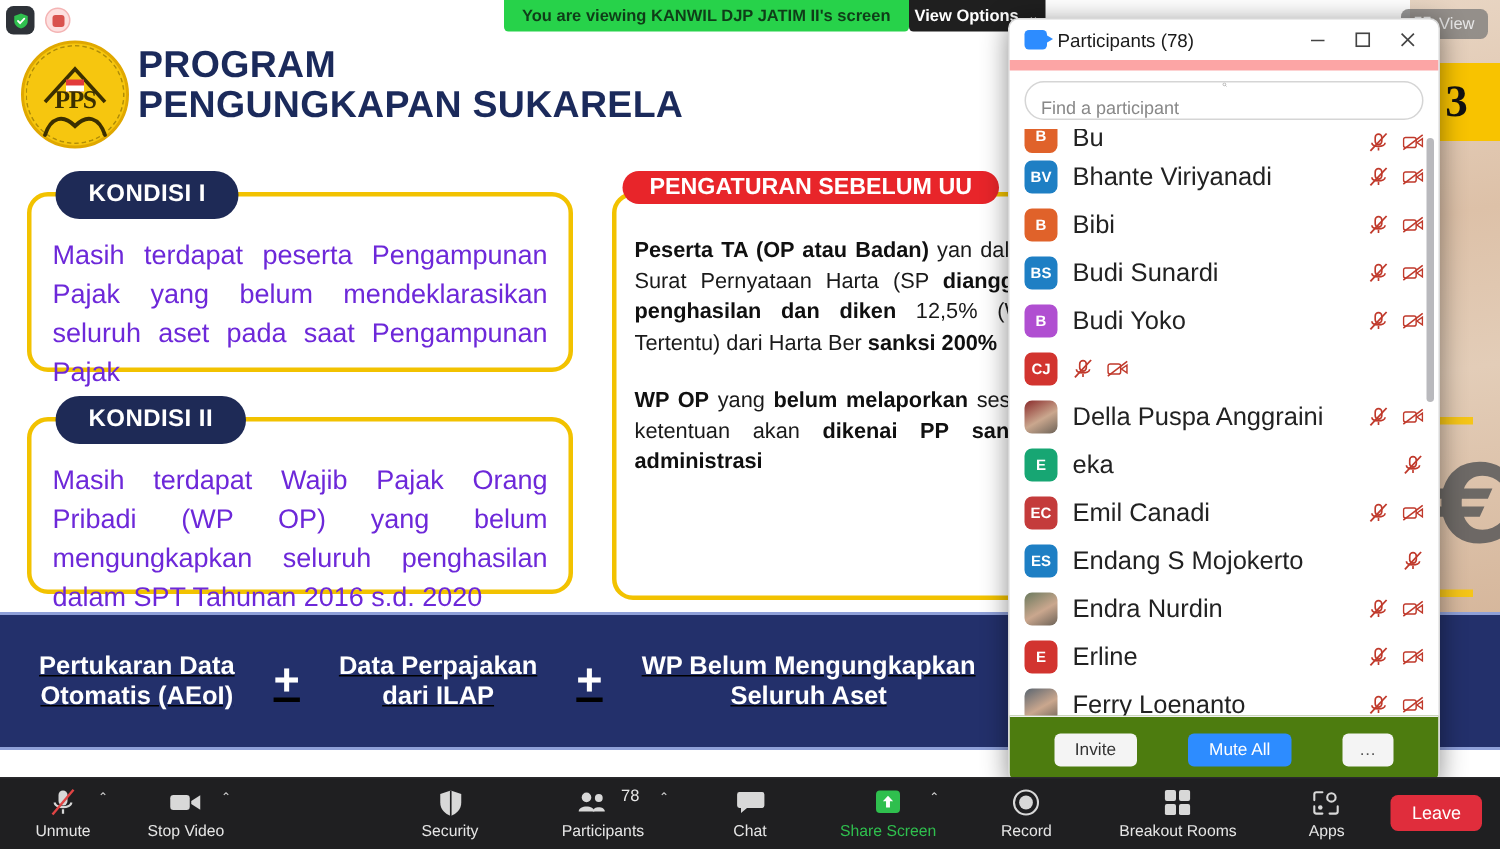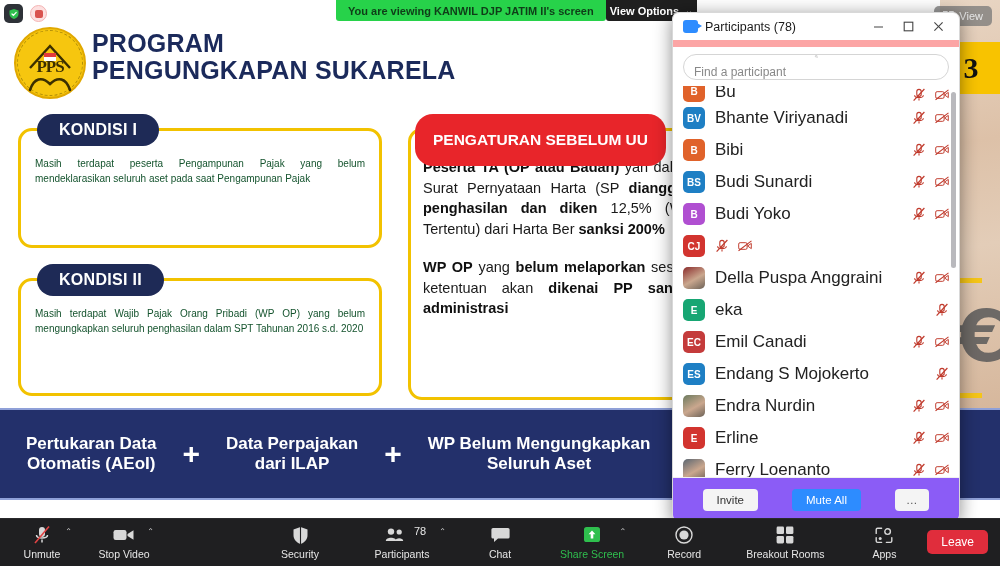--- a/index.html
+++ b/index.html
@@ -64,44 +64,44 @@
   .cond-box {
     position: absolute; border: 3px solid #f2c200; border-radius: 14px;
     background: #ffffff;
   }
   .cond-tag {
     position: absolute; top: -17px; left: 16px;
     background: #1e2a56; color: #fff; font-weight: bold; font-size: 16px;
     padding: 7px 22px; border-radius: 18px; letter-spacing: .3px;
   }
   .cond-text {
-    padding: 26px 14px 12px 14px; color: #14532d; font-size: 10px; line-height: 1.45;
+    padding: 26px 14px 12px 14px; color: #6d28d9; font-size: 18px; line-height: 1.45;
     text-align: justify;
   }
 
   #cond1 { left: 18px; top: 128px; width: 364px; height: 120px; }
   #cond2 { left: 18px; top: 278px; width: 364px; height: 118px; }
 
   
   #redbox { position: absolute; left: 408px; top: 128px; width: 300px; height: 272px;
     border: 3px solid #f2c200; border-radius: 14px; background: #fff; }
   .red-tag {
     position: absolute; top: -17px; left: 4px; background: #e8252a; color: #fff;
-    font-weight: bold; font-size: 15.5px; padding: 17px 18px; border-radius: 18px;
+    font-weight: bold; font-size: 15.5px; padding: 2px 18px; border-radius: 18px;
     white-space: nowrap;
   }
   .red-text { padding: 26px 12px 10px 12px; font-size: 14.5px; line-height: 1.42; color: #1a1a1a; text-align: justify; }
   .red-text b { color: #101010; }
   .red-text p + p { margin-top: 18px; }
 
   
   .band {
     position: absolute; left: 0; bottom: 18px; width: 1000px; height: 92px;
     background: #23306b; border-top: 2px solid #8fa0d8; border-bottom: 2px solid #8fa0d8;
-    display: flex; align-items: center; justify-content: flex-start; gap: 0px; padding-left: 26px;
+    display: flex; align-items: center; justify-content: flex-start; gap: 0px; padding-left: 26px; text-decoration: underline;
   }
   .band-item { color: #fff; font-weight: bold; font-size: 17px; text-align: center; line-height: 1.2; }
   .band-plus { color: #fff; font-weight: bold; font-size: 30px; margin: 0 26px; }
 
   
   .viewing-bar { position: absolute; left: 336px; top: 0; height: 21px; display: flex; z-index: 40; }
   .viewing-green {
     background: #27d24a; color: #0f3d18; font-size: 11px; font-weight: bold;
     display: flex; align-items: center; padding: 0 12px; border-radius: 0 0 3px 3px;
   }
@@ -166,21 +166,21 @@
   }
   .pav.photo { background-size: cover; }
   .pname { font-size: 17px; color: #222; flex: 1; white-space: nowrap; overflow: hidden; }
   .picons { display: flex; gap: 9px; align-items: center; flex: 0 0 auto; }
   .micoff, .vidoff { width: 14px; height: 14px; }
 
   .pscroll { position: absolute; right: 3px; top: 6px; width: 5px; height: 176px; background: #b9b9bd; border-radius: 3px; }
 
   .pfooter {
     height: 44px; flex: 0 0 auto; display: flex; align-items: center; justify-content: center;
-    gap: 34px; border-top: 1px solid #f0f0f0; background: #8b5cf6;
+    gap: 34px; border-top: 1px solid #f0f0f0; background: #4d7c0f;
   }
   .fbtn { font-size: 11.5px; padding: 5px 14px; border-radius: 4px; }
   .fbtn.plain { background: #f4f4f4; color: #333; }
   .fbtn.primary { background: #2d8cff; color: #fff; }
   .fbtn.more { background: #f4f4f4; color: #555; padding: 5px 11px; letter-spacing: 1px; }
 
   
   .toolbar {
     position: absolute; left: 0; bottom: 0; width: 1000px; height: 48px; background: #1f1f21;
     display: flex; align-items: center; z-index: 70; border-top: 1px solid #2a2a2c;

